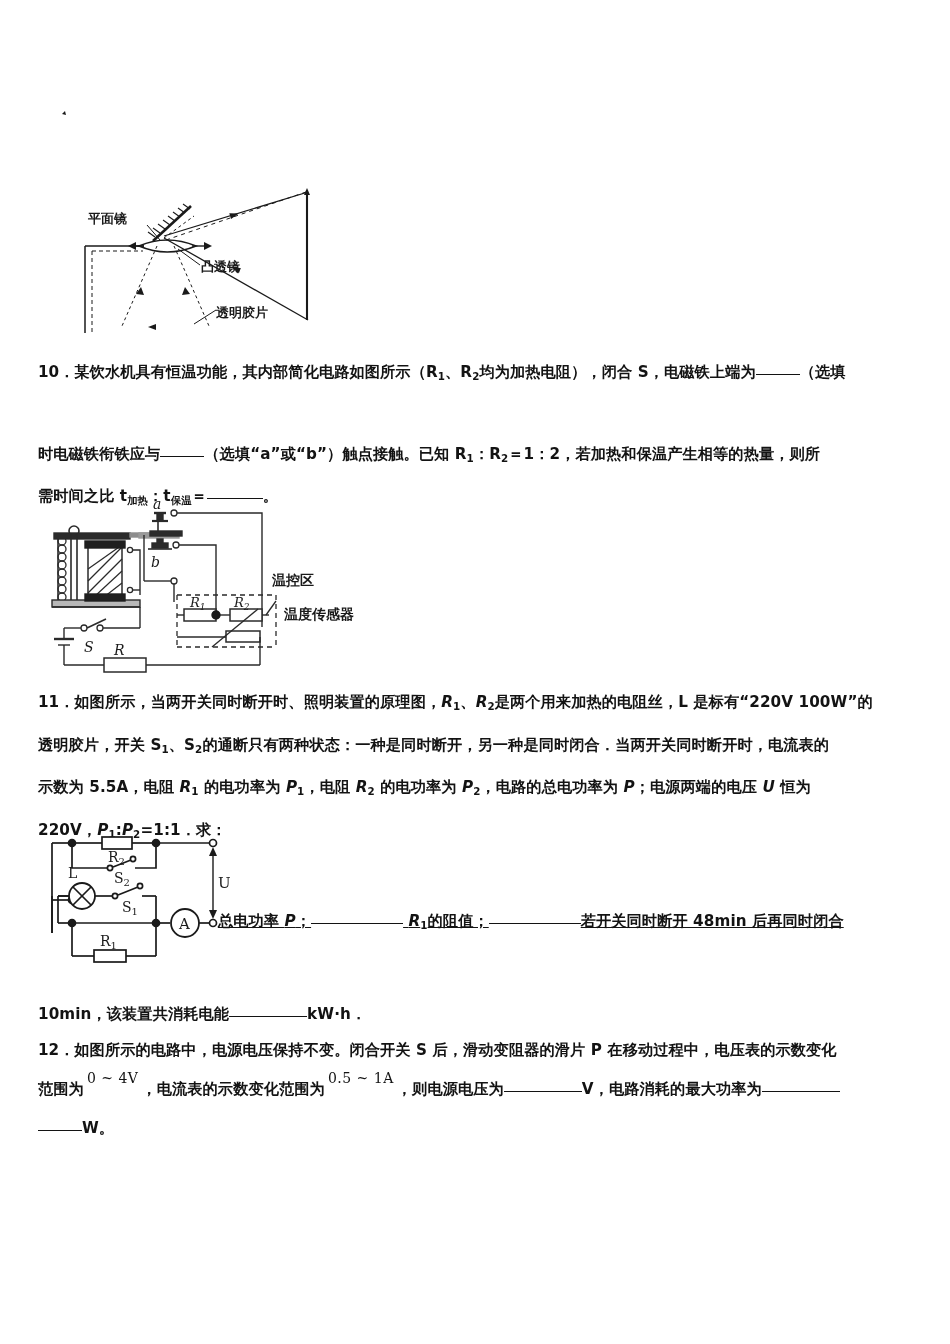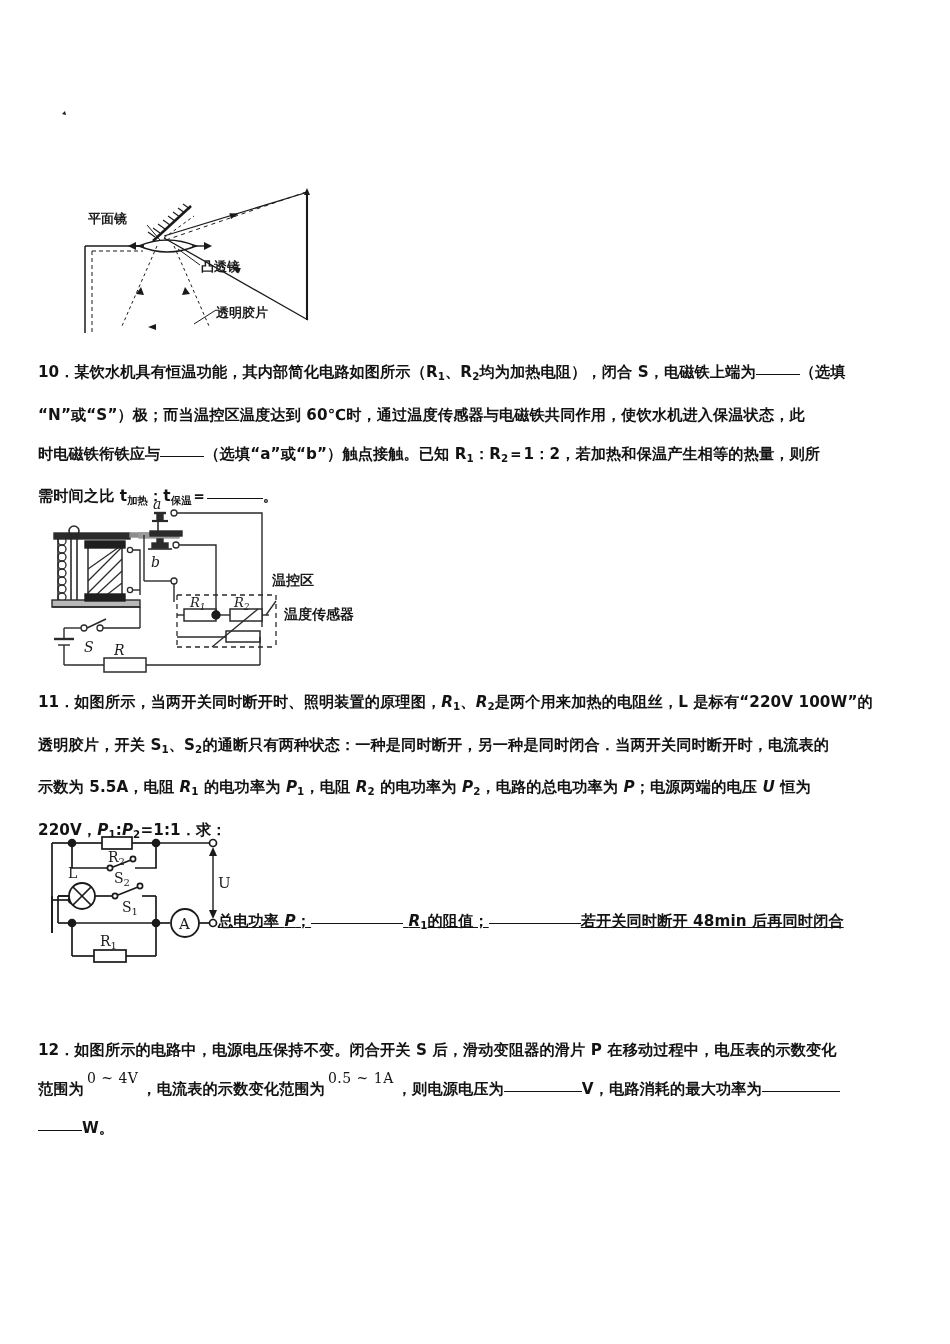--- a/index.html
+++ b/index.html
@@ -178,21 +178,21 @@
         <text x="44" y="135">平面镜</text>
         <text x="157" y="183">凸透镜</text>
         <text x="172" y="229">透明胶片</text>
         <text x="192" y="270">螺纹透镜</text>
       </g>
     </svg>
   </div>
 
   <div class="qtext" style="left:38px; top:353px; width:876px;">
     <span class="num">10．</span><span>某饮水机具有恒温功能，其内部简化电路如图所示（R</span><span class="sub">1</span><span>、R</span><span class="sub">2</span><span>均为加热电阻），闭合 S，电磁铁上端为</span><span class="blank b-sm"></span><span>（选填</span><br>
-    <span>“N”或“S”）极；而当温控区温度达到 60℃时，通过温度传感器与电磁铁共同作用，使饮水机进入保温状态，此</span><br>
+    <br>
     <span>时电磁铁衔铁应与</span><span class="blank b-sm"></span><span>（选填“a”或“b”）触点接触。已知 R</span><span class="sub">1</span><span>：R</span><span class="sub">2</span><span>＝1：2，若加热和保温产生相等的热量，则所</span><br>
     <span>需时间之比 t</span><span class="sub">加热</span><span>：t</span><span class="sub">保温</span><span>＝</span><span class="blank b-md"></span><span>。</span>
   </div>
 
   <div id="fig-dispenser">
     <svg width="400" height="178" viewBox="0 0 400 178" xmlns="http://www.w3.org/2000/svg">
       <g stroke="#2a2a2a" fill="none" stroke-width="1.4">
 
         <path d="M14 38 L14 110" stroke-width="1.6"></path>
         <g stroke-width="1.3">
@@ -379,20 +379,23 @@
         <text x="141" y="101" font-size="15">A</text>
         <text x="180" y="60" font-size="15">U</text>
       </g>
     </svg>
   </div>
 
   <div class="qtext" style="left:218px; top:904px; width:690px; line-height:34px;text-decoration:underline;">
     <span>总电功率 </span><span class="ital">P</span><span>；</span><span class="blank b-xl"></span><span> </span><span class="ital">R</span><span class="sub">1</span><span>的阻值；</span><span class="blank b-xl"></span><span>若开关同时断开 48min 后再同时闭合</span>
   </div>
 
+  <div class="qtext" style="left:38px; top:997px; width:876px; line-height:34px;">
+    <span>10min，该装置共消耗电能</span><span class="blank b-lg"></span><span>kW·h．</span>
+  </div>
 
   <div class="qtext" style="left:38px; top:1031px; width:876px;">
     <span class="num">12．</span><span>如图所示的电路中，电源电压保持不变。闭合开关 S 后，滑动变阻器的滑片 P 在移动过程中，电压表的示数变化</span><br>
     <span>范围为</span><span class="mathsup">0 ~ 4V</span><span>，电流表的示数变化范围为</span><span class="mathsup">0.5 ~ 1A</span><span>，则电源电压为</span><span class="blank b-lg"></span><span>V，电路消耗的最大功率为</span><span class="blank b-lg"></span><br>
     <span class="blank b-sm"></span><span>W。</span>
   </div>
 
 </div>
 
 </body></html>

